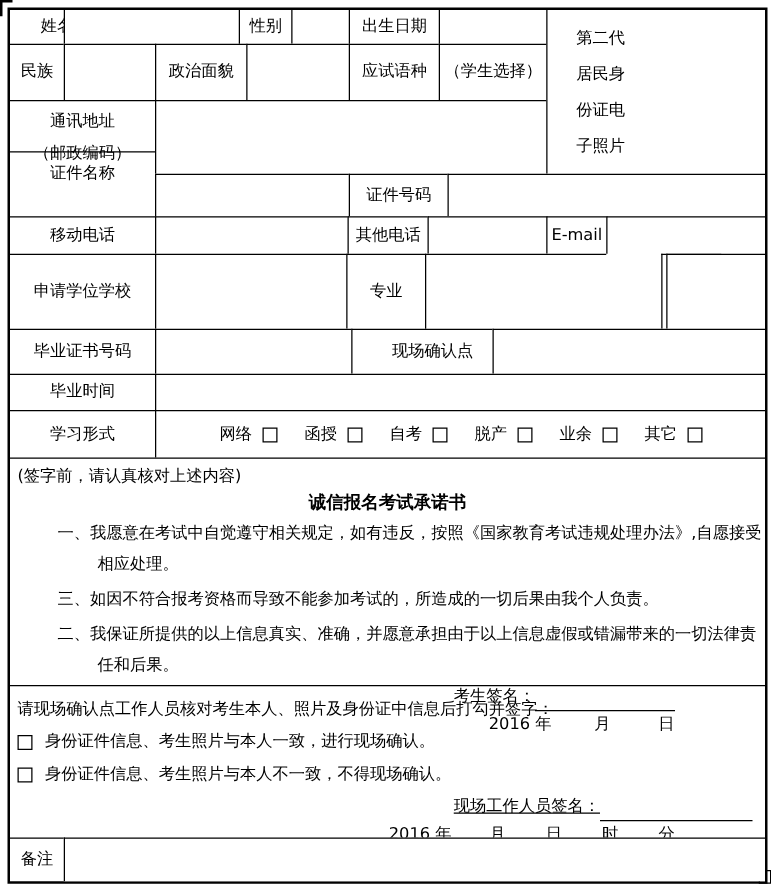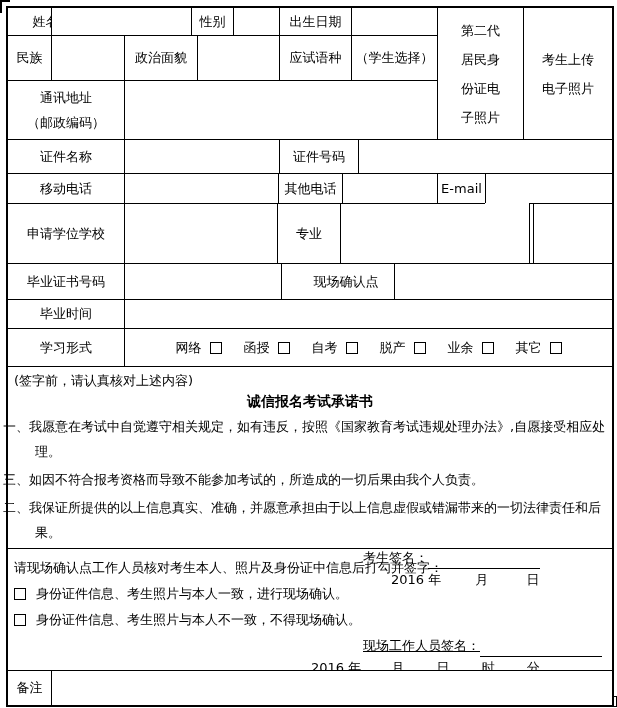--- a/index.html
+++ b/index.html
@@ -28,21 +28,21 @@
     left:0;width:604px;
   }
   .checkbox{
     display:inline-block;width:12px;height:12px;border:1px solid #000;
     vertical-align:middle;box-sizing:border-box;background:#fff;
   }
   .study-forms{display:flex;gap:22px;align-items:center;justify-content:flex-end;}
   .study-forms .opt{display:flex;align-items:center;gap:8px;}
   .pledge-intro{margin:5px 0 0 6px;}
   .pledge-title{text-align:center;font-weight:bold;font-size:14px;margin-top:3px;}
-  .pledge-item{margin:0;padding-left:27px;text-indent:-32px;line-height:25px;margin-top:3px;}
+  .pledge-item{margin:0;padding-left:70px;text-indent:-32px;line-height:25px;margin-top:3px;}
   .sig-row{margin-top:2px;margin-left:355px;line-height:22px;white-space:nowrap;}
   .sig-line{display:inline-block;border-bottom:1px solid #000;height:14px;vertical-align:bottom;}
   .date-row{white-space:nowrap;line-height:22px;}
   .date-row span{display:inline-block;}
   .staff-line{margin:0 0 0 6px;line-height:26px;}
   .staff-option{margin-left:6px;line-height:26px;display:flex;align-items:center;gap:10px;}
   .artifact-tl{
     position:absolute;left:0;top:0;width:8px;height:11px;
     border-left:2px solid #000;border-top:2px solid #000;
   }
@@ -78,26 +78,22 @@
     <span>（邮政编码）</span>
   </div>
   <div class="cell blank" style="left:116px;top:72px;width:313px;height:59px;"></div>
 
   <div class="cell notop multiline" style="left:429px;top:0;width:86px;height:131px;line-height:29px;">
     <span>第二代</span>
     <span>居民身</span>
     <span>份证电</span>
     <span>子照片</span>
   </div>
-  <div class="cell notop multiline" style="left:515px;top:0;width:89px;height:131px;line-height:29px;">
-    <span>考生上传</span>
-    <span>电子照片</span>
-  </div>
 
-  <div class="cell noleft" style="left:0;top:131px;width:116px;height:34px;">证件名称</div>
+  <div class="cell noleft" style="left:0;top:113px;width:116px;height:34px;">证件名称</div>
   <div class="cell blank" style="left:116px;top:131px;width:155px;height:34px;"></div>
   <div class="cell" style="left:271px;top:131px;width:79px;height:34px;">证件号码</div>
   <div class="cell blank" style="left:350px;top:131px;width:254px;height:34px;"></div>
 
   <div class="cell noleft" style="left:0;top:165px;width:116px;height:30px;">移动电话</div>
   <div class="cell blank" style="left:116px;top:165px;width:154px;height:30px;"></div>
   <div class="cell" style="left:270px;top:165px;width:64px;height:30px;">其他电话</div>
   <div class="cell blank" style="left:334px;top:165px;width:95px;height:30px;"></div>
   <div class="cell" style="left:429px;top:165px;width:48px;height:30px;">E-mail</div>
   <div class="cell blank" style="left:477px;top:165px;width:127px;height:30px;"></div>

